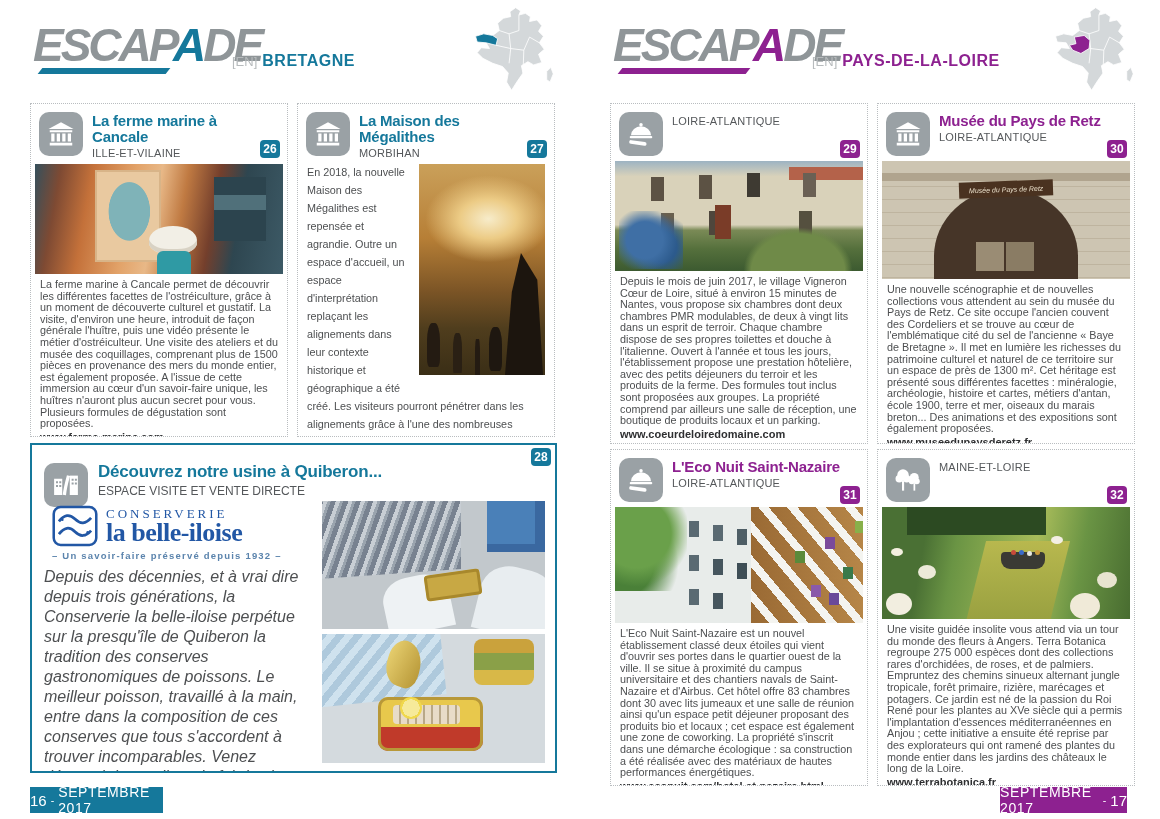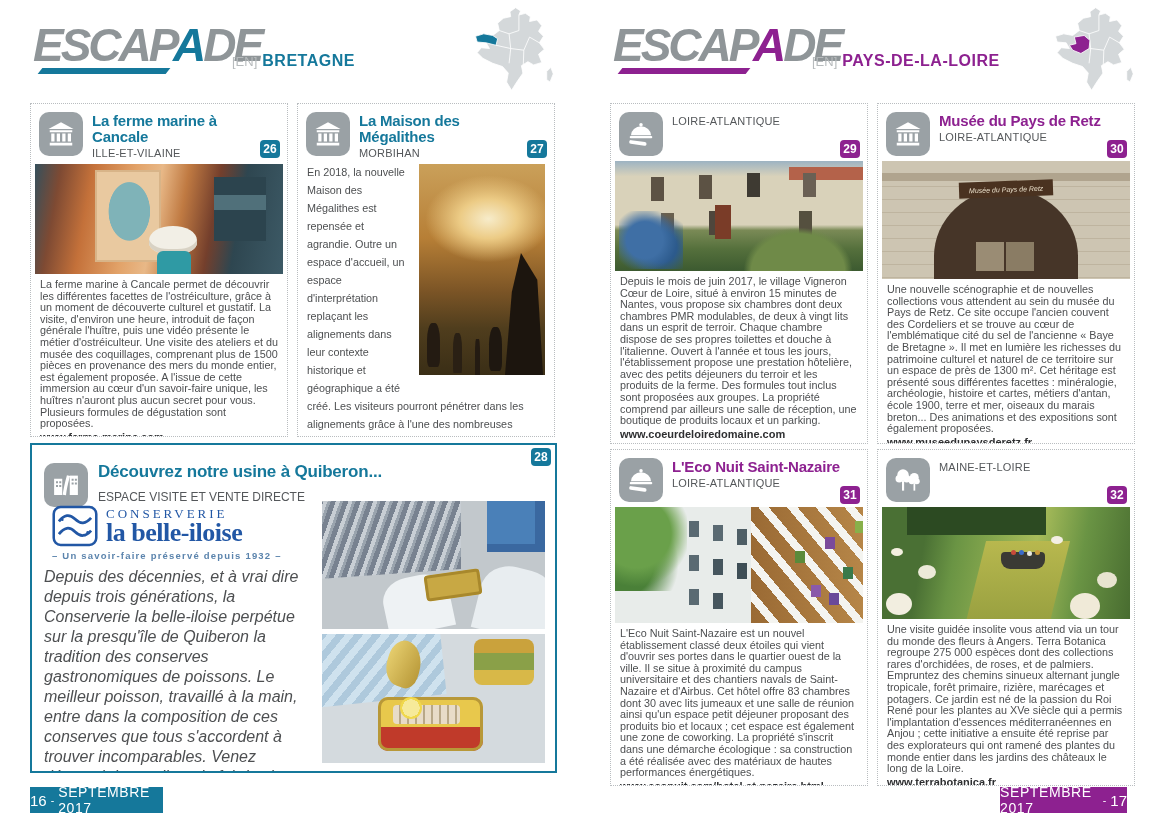--- a/index.html
+++ b/index.html
@@ -43,21 +43,21 @@
   .wrap27{padding:0 9px;}
   .p27{float:right;width:126px;height:211px;margin:2px 0 4px 8px;position:relative;overflow:hidden;
      background:radial-gradient(ellipse 90px 62px at 55% 26%,#f7ecca 0%,#eccb85 32%,rgba(236,203,133,0) 70%),
                 linear-gradient(#caa05a 0%,#b77f36 35%,#7c5526 60%,#4f3d1d 78%,#3a2e16 100%);}
   .p27-stone{bottom:8px;left:8px;width:13px;height:44px;background:#241b12;border-radius:40% 40% 20% 20%;
      box-shadow:24px 8px 0 -2px #2a2014,44px 12px 0 -4px #241b12,62px 4px 0 0 #1e1710;}
   .p27-big{right:2px;bottom:0;width:38px;height:122px;background:#1c150e;clip-path:polygon(42% 0,85% 22%,100% 100%,0 100%,18% 32%);}
   
   .a28-head{position:relative;display:flex;gap:10px;padding:18px 10px 2px 12px;align-items:flex-start;}
   .a28-title{font-size:17px;line-height:18px;font-weight:bold;letter-spacing:-.2px;}
-  .a28-sub{font-size:12px;color:#54575a;margin-top:9px;}
+  .a28-sub{font-size:12px;color:#54575a;margin-top:3px;}
   .badge28{top:3px;right:4px;margin-left:10px;}
   .a28-cols{position:absolute;left:12px;right:10px;top:56px;bottom:8px;display:flex;gap:10px;}
   .a28-left{width:268px;flex:0 0 268px;}
   .a28-right{flex:1;display:flex;flex-direction:column;}
   .brand{display:flex;gap:8px;align-items:center;margin:4px 0 2px 8px;}
   .brand-txt{line-height:1;}
   .brand-l1{font-family:"Liberation Serif",serif;font-size:13px;letter-spacing:3px;color:#2257a5;}
   .brand-l2{font-family:"Liberation Serif",serif;font-size:26px;font-weight:bold;color:#2257a5;letter-spacing:-.5px;}
   .brand-tag{font-size:9.5px;font-weight:bold;letter-spacing:1.2px;color:#5b84ad;margin:3px 0 6px 8px;}
   .a28-body{font-size:16px;line-height:20px;font-style:italic;}

